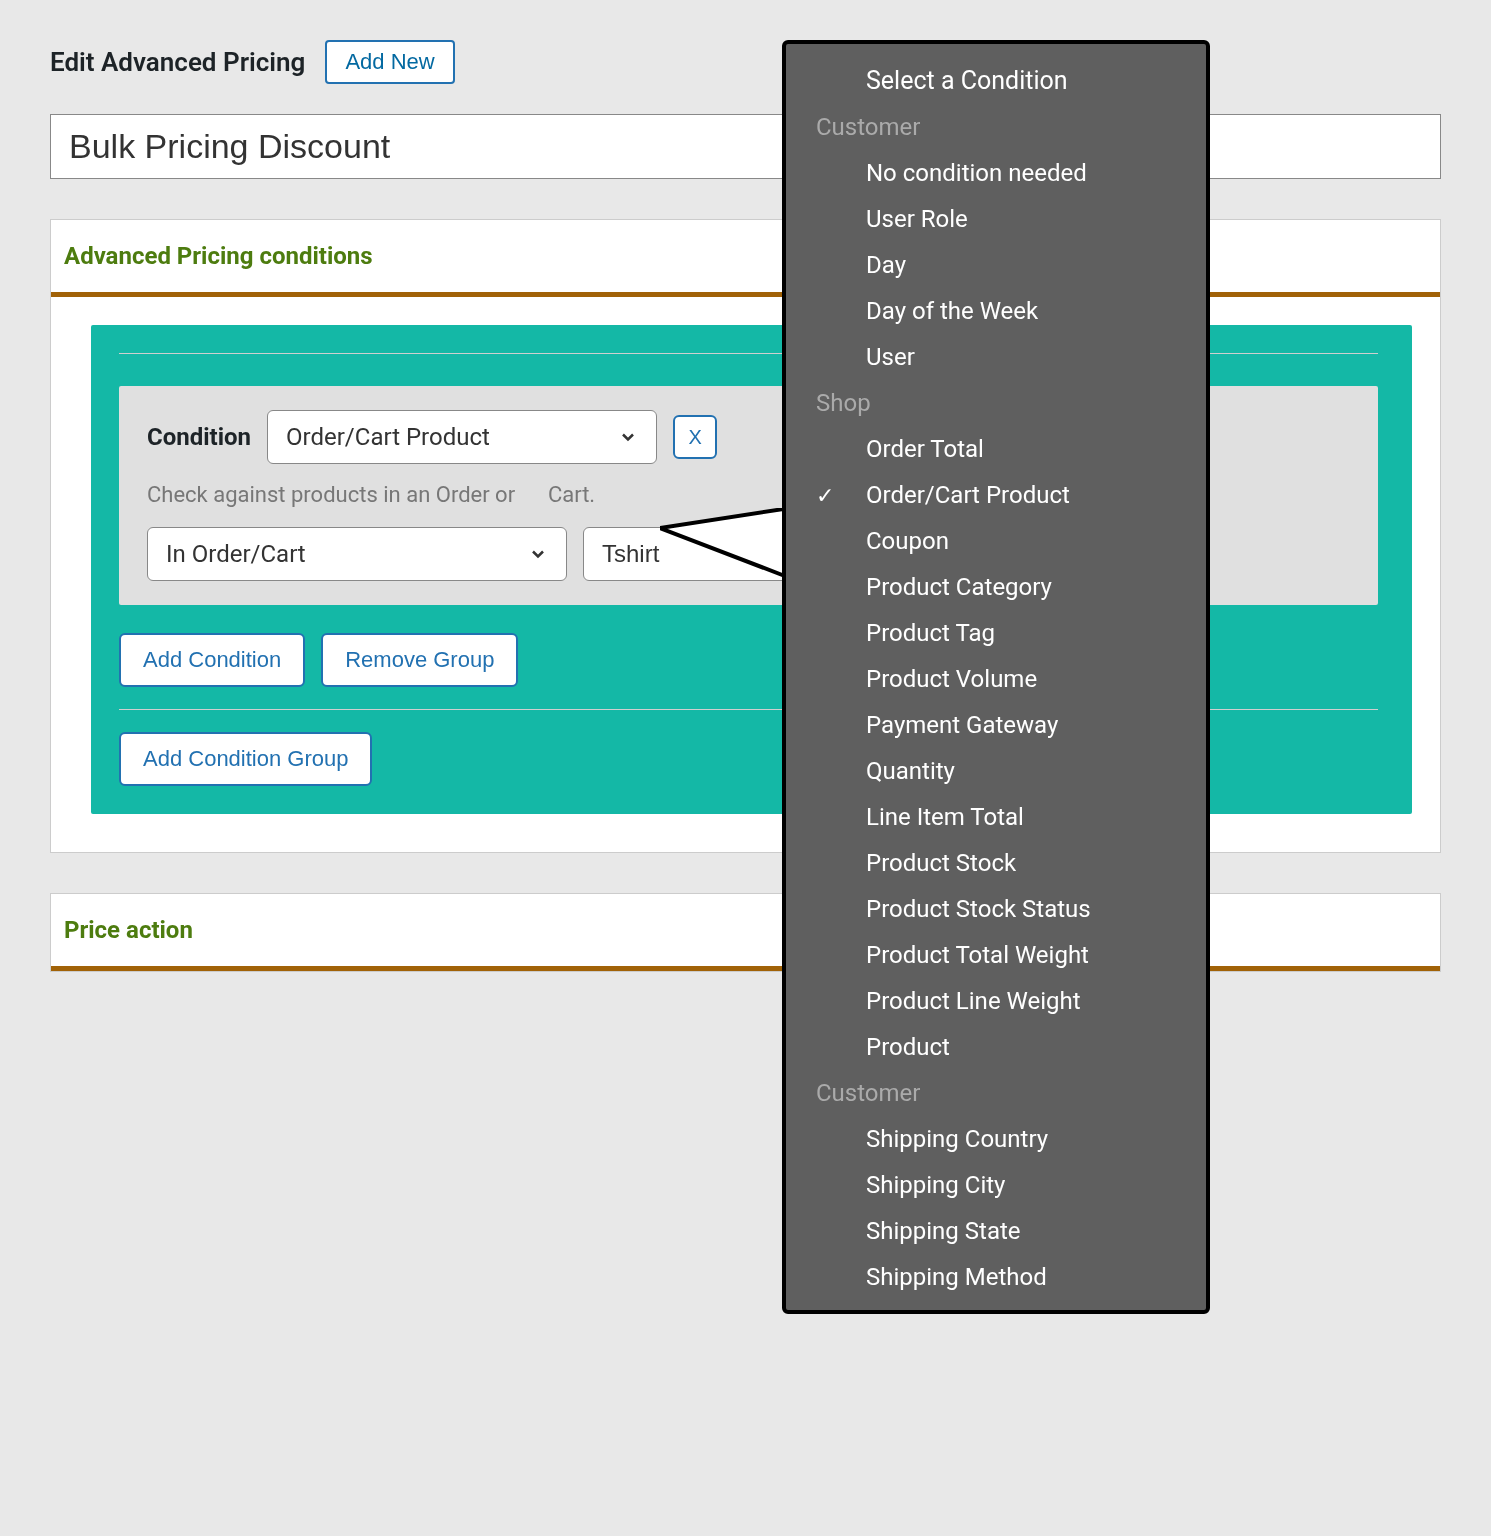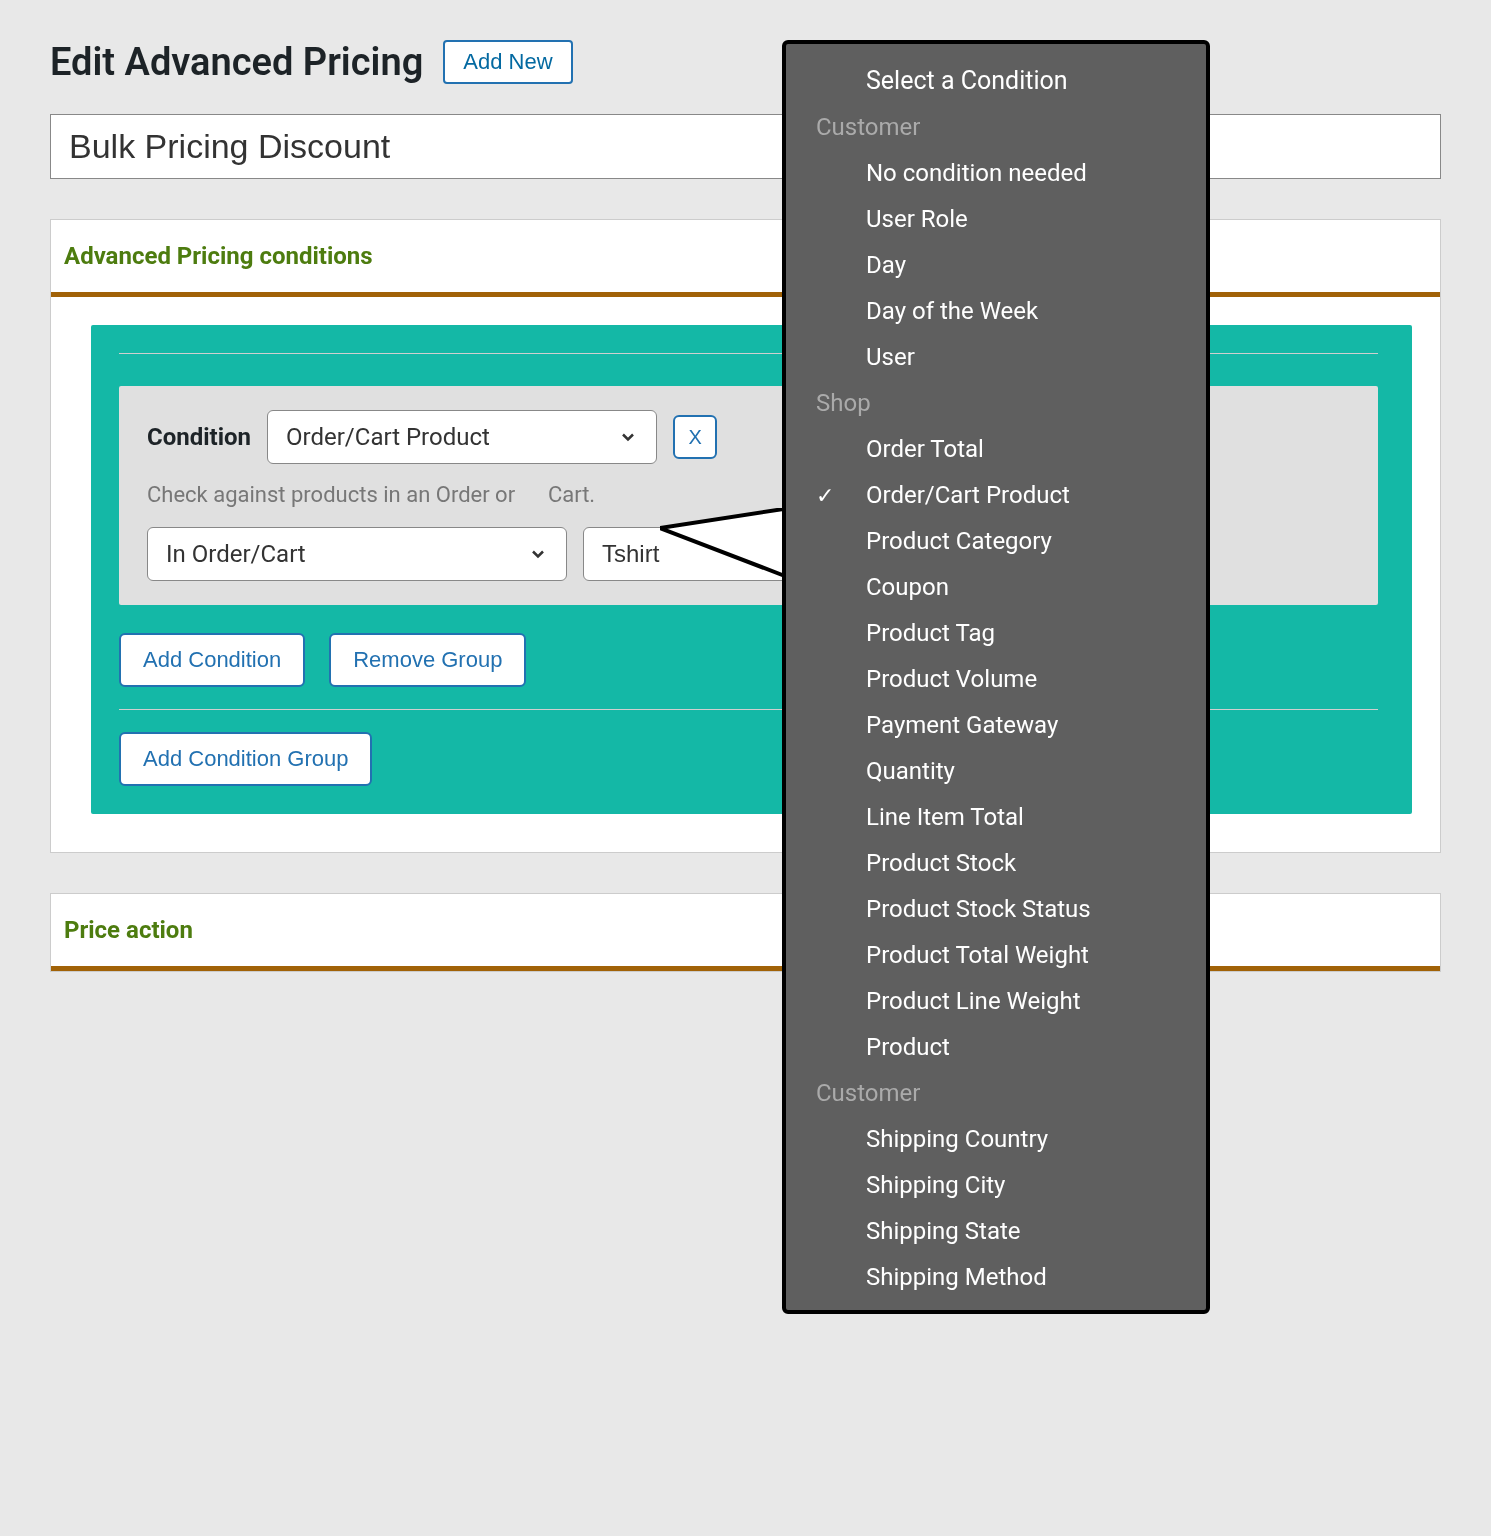--- a/index.html
+++ b/index.html
@@ -11,21 +11,21 @@
     padding: 40px 50px;
     position: relative;
   }
   .page-header {
     display: flex;
     align-items: center;
     gap: 20px;
     margin-bottom: 30px;
   }
   .page-title {
-    font-size: 38px;
+    font-size: 26px;
     font-weight: 600;
     color: #1d2327;
   }
   .btn-outline-blue {
     border: 2px solid #2271b1;
     color: #0369a1;
     background: #fff;
     font-size: 22px;
     font-weight: 500;
     padding: 7px 18px;
@@ -139,21 +139,21 @@
     color: #2271b1;
     background: #fff;
     font-size: 22px;
     font-weight: 400;
     padding: 12px 22px;
     border-radius: 6px;
     cursor: pointer;
   }
   .button-row {
     display: flex;
-    gap: 24px;
+    gap: 16px;
     margin-bottom: 22px;
   }
   .group-divider-mid {
     border-top: 1px solid #cfcfcf;
     margin-bottom: 22px;
   }
 
   
   .popover-wrap {
     position: absolute;
@@ -278,22 +278,22 @@
   <div id="dropdown-list">
       <div class="popover-group">Customer</div>
       <div class="popover-item">No condition needed</div>
       <div class="popover-item">User Role</div>
       <div class="popover-item">Day</div>
       <div class="popover-item">Day of the Week</div>
       <div class="popover-item">User</div>
       <div class="popover-group">Shop</div>
       <div class="popover-item">Order Total</div>
       <div class="popover-item">Order/Cart Product<span class="check">✓</span></div>
+      <div class="popover-item">Coupon</div>
       <div class="popover-item">Product Category</div>
-      <div class="popover-item">Coupon</div>
       <div class="popover-item">Product Tag</div>
       <div class="popover-item">Product Volume</div>
       <div class="popover-item">Payment Gateway</div>
       <div class="popover-item">Quantity</div>
       <div class="popover-item">Line Item Total</div>
       <div class="popover-item">Product Stock</div>
       <div class="popover-item">Product Stock Status</div>
       <div class="popover-item">Product Total Weight</div>
       <div class="popover-item">Product Line Weight</div>
       <div class="popover-item">Product</div>

